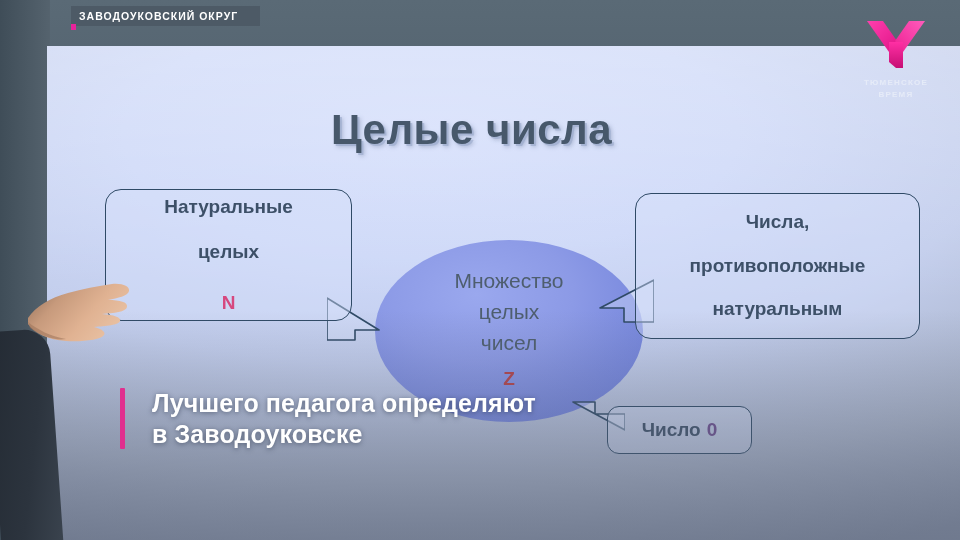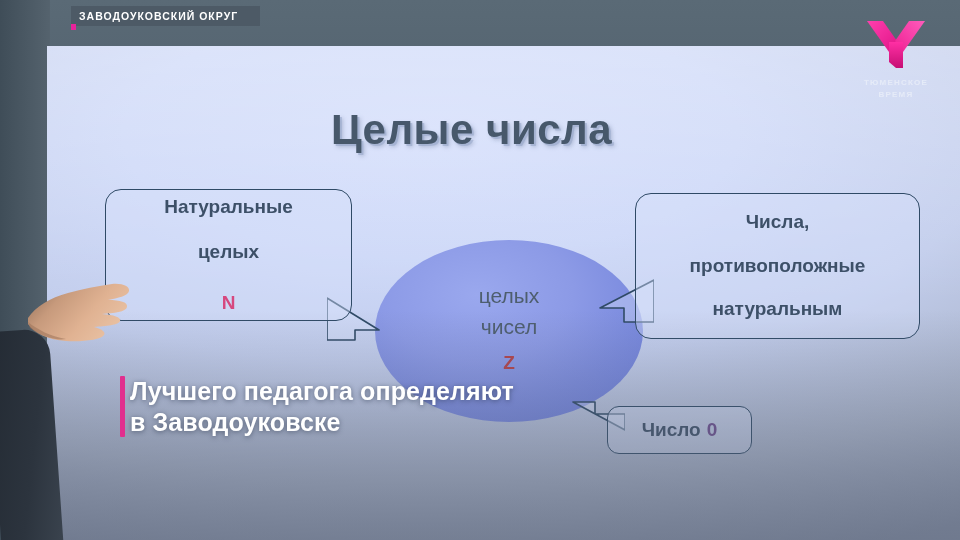--- a/index.html
+++ b/index.html
@@ -156,22 +156,22 @@
   }
   #channel-logo-mark { width:60px; height:52px; margin:0 auto; display:block; }
   #channel-logo-name {
     margin-top:7px;
     color:#e9eef9; opacity:0.85;
     font-size:8px; font-weight:bold; letter-spacing:1.2px; line-height:1.5;
   }
 
   
   #caption {
-    position:absolute; left:120px; top:376px;
-    display:flex; align-items:stretch; gap:5px;
+    position:absolute; left:120px; top:388px;
+    display:flex; align-items:stretch; gap:27px;
   }
   #caption-bar { width:5px; background:#e12f8e; border-radius:1px; }
   #caption-text {
     color:#ffffff;
     font-size:25px;
     font-weight:bold;
     line-height:1.22;
     text-shadow:0 1px 5px rgba(30,40,60,0.55);
     letter-spacing:0.1px;
   }
@@ -184,20 +184,21 @@
 <div id="room-left-wall"></div>
 
 <div id="slide">
 
   <div id="slide-glare"></div>
 
   <div id="slide-title">Целые числа</div>
 
   <div id="set-ellipse">
     <div id="set-ellipse-text">
+      <span>Множество</span>
       <span>целых</span>
       <span>чисел</span>
       <span id="set-ellipse-symbol">Z</span>
     </div>
   </div>
 
   <div id="callout-natural-tail">
     <svg width="70" height="46" viewBox="0 0 70 46">
       <path d="M0 2 L52 34 L28 34 L28 44 L0 44 Z" fill="rgba(214,224,250,0.42)" stroke="#2f4a66" stroke-width="1.6" stroke-linejoin="round"></path>
     </svg>

